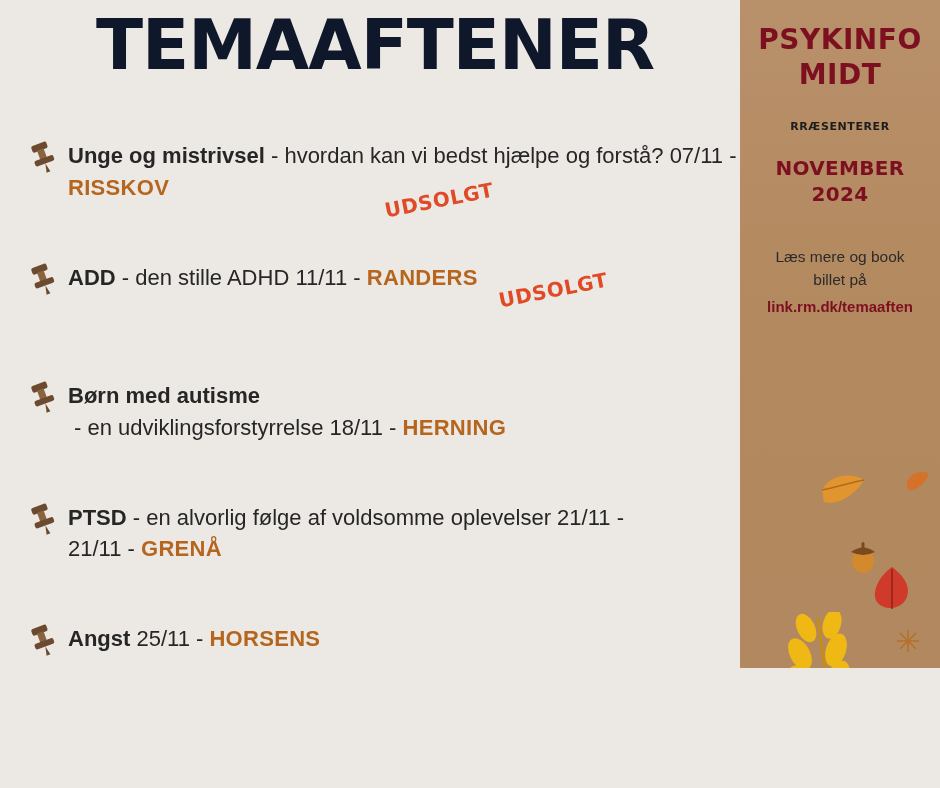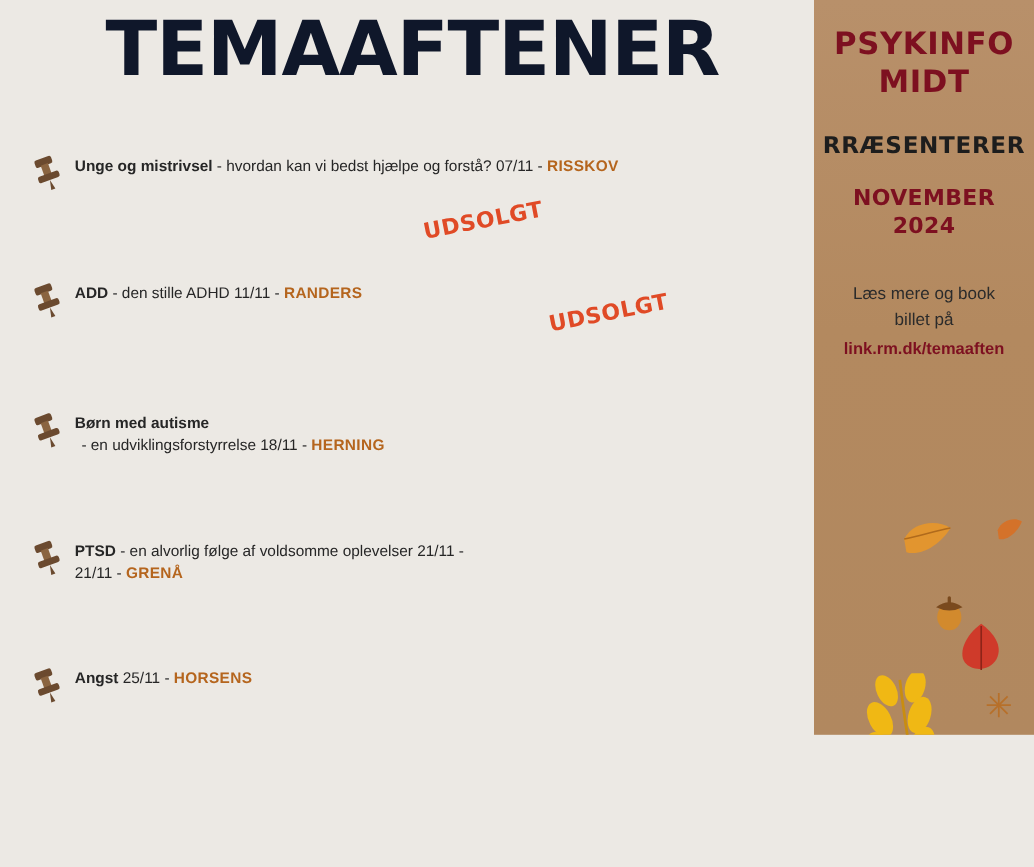--- a/index.html
+++ b/index.html
@@ -46,21 +46,21 @@
     width: 740px;
   }
   .event {
     position: relative;
     padding-left: 68px;
     min-height: 58px;
     margin-bottom: 52px;
   }
   .event-line {
     font-family: "Liberation Sans", sans-serif;
-    font-size: 14px;
+    font-size: 22px;
     color: #262626;
     line-height: 1.45;
   }
   .event-line .lead {
     font-weight: 700;
   }
   .place {
     font-weight: 700;
     color: #b5651d;
     letter-spacing: 0.3px;
@@ -105,21 +105,21 @@
     font-weight: 700;
     font-size: 28px;
     color: #7d1020;
     line-height: 1.25;
     margin-top: 22px;
     letter-spacing: 0.5px;
   }
   .presents {
     font-family: "DejaVu Sans", sans-serif;
     font-weight: 700;
-    font-size: 21px;
+    font-size: 11px;
     color: #1d1d1d;
     letter-spacing: 0.6px;
     margin-top: 28px;
   }
   .month {
     font-family: "DejaVu Sans", sans-serif;
     font-weight: 700;
     font-size: 20px;
     color: #7d1020;
     line-height: 1.3;

